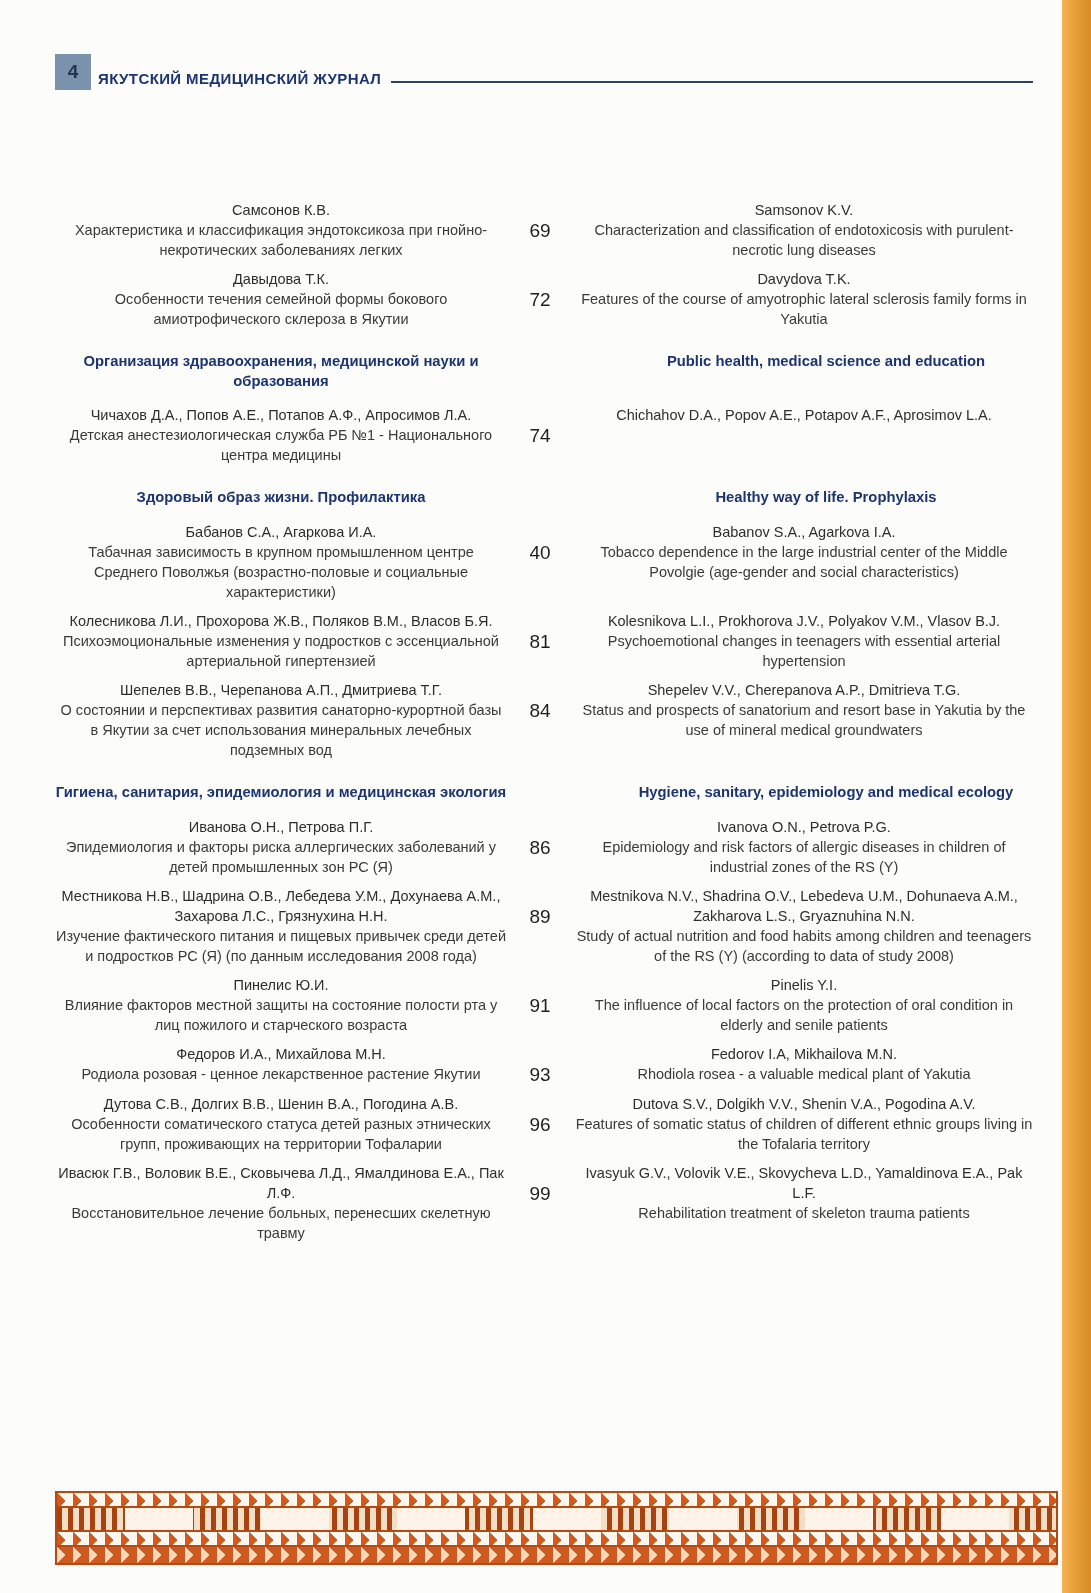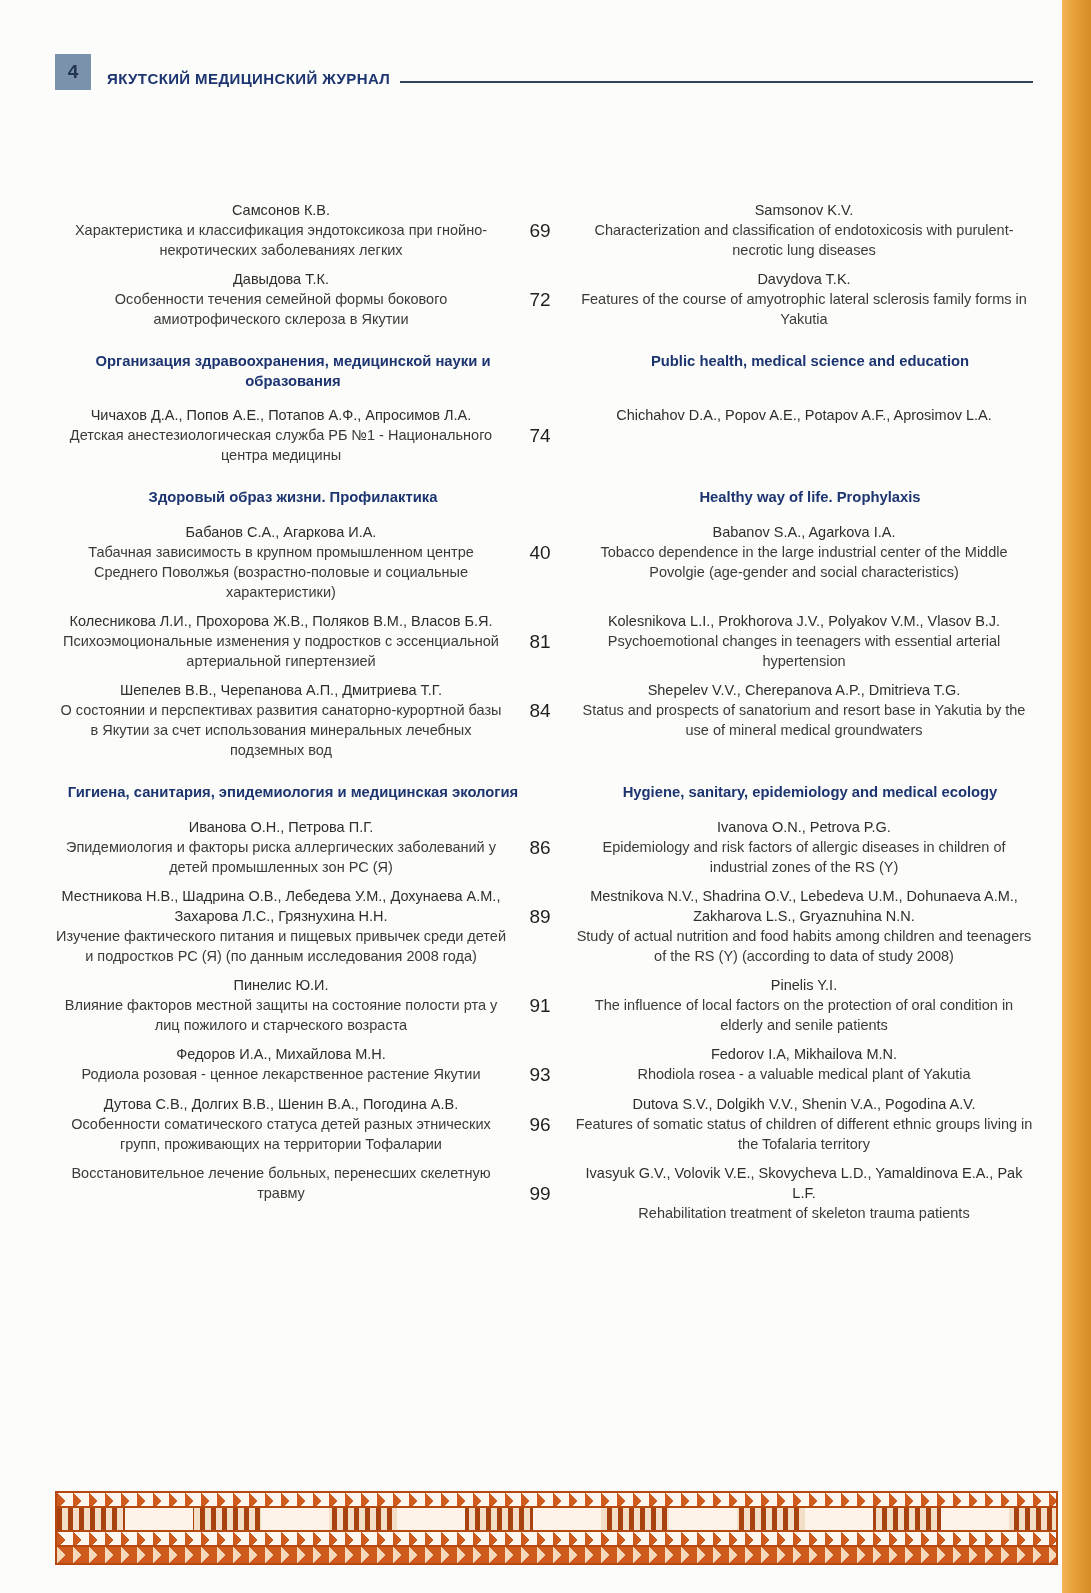--- a/index.html
+++ b/index.html
@@ -20,35 +20,35 @@
   }
   
   .header { display:flex; align-items:flex-end; padding:54px 58px 0 55px; }
   .badge {
     width:36px; height:36px; flex:0 0 auto;
     background:#7a92ac; color:#233450;
     display:flex; align-items:center; justify-content:center;
     font-size:19px; font-weight:bold;
   }
   .journal-title {
-    margin-left:16px; padding-bottom:3px;
+    margin-left:7px; padding-bottom:3px;
     font-size:15px; font-weight:bold; letter-spacing:0.4px;
     color:#1c3570; white-space:nowrap;
   }
   .rule { flex:1 1 auto; border-bottom:2px solid #32415a; margin:0 0 7px 10px; }
   
   .toc { margin:110px 56px 0 55px; font-size:14.5px; line-height:20px; }
   .row { display:grid; grid-template-columns:452px 66px 1fr; margin-bottom:9px; }
   .cell.ru { text-align:center; }
   .cell.en { text-align:center; }
   .cell.num {
     text-align:center; font-size:19px; color:#1f1f1f;
     padding-top:21px; line-height:20px;
   }
-  .row.heading { margin:22px 0 14px 12px; }
+  .row.heading { margin:22px 0 14px 0;gap:22px; }
   .row.heading .cell.ru, .row.heading .cell.en {
     font-weight:bold; color:#1c3570; font-size:14.8px;
   }
   .authors { color:#2e2e2e; }
   .title { color:#3a3a3a; }
   
   .ornament {
     position:absolute; left:55px; right:33px; bottom:28px;
     border:2px solid #b5490f; background:#fff;
   }
@@ -247,20 +247,21 @@
       </div>
       <div class="cell num">96</div>
       <div class="cell en">
         <div class="authors">Dutova S.V., Dolgikh V.V., Shenin V.A., Pogodina A.V.</div>
         <div class="title">Features of somatic status of children of different ethnic groups living in the Tofalaria territory</div>
       </div>
     </div>
 
     <div class="row entry">
       <div class="cell ru">
+        <div class="authors">Ивасюк Г.В., Воловик В.Е., Сковычева Л.Д., Ямалдинова Е.А., Пак Л.Ф.</div>
         <div class="title">Восстановительное лечение больных, перенесших скелетную травму</div>
       </div>
       <div class="cell num">99</div>
       <div class="cell en">
         <div class="authors">Ivasyuk G.V., Volovik V.E., Skovycheva L.D., Yamaldinova E.A., Pak L.F.</div>
         <div class="title">Rehabilitation treatment of skeleton trauma patients</div>
       </div>
     </div>
 
   </main>

